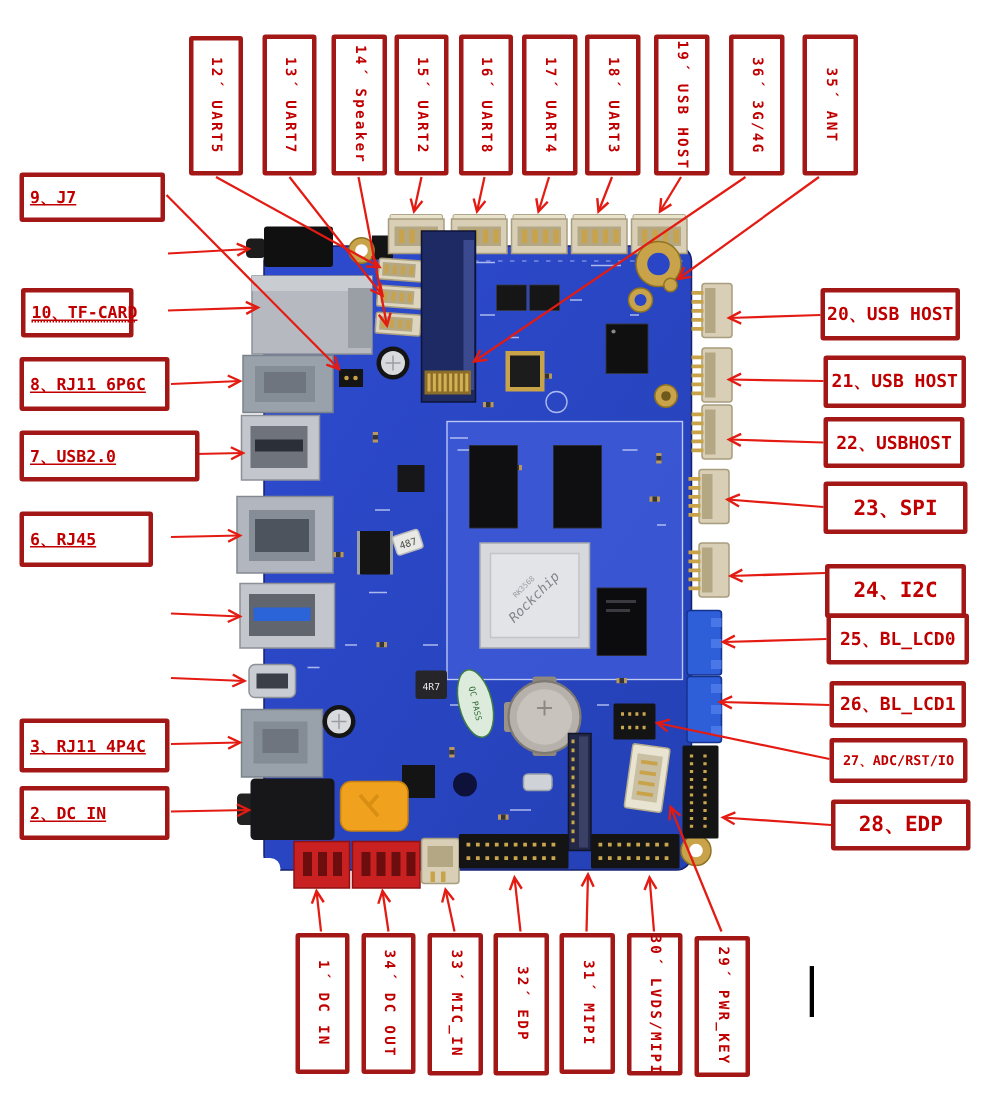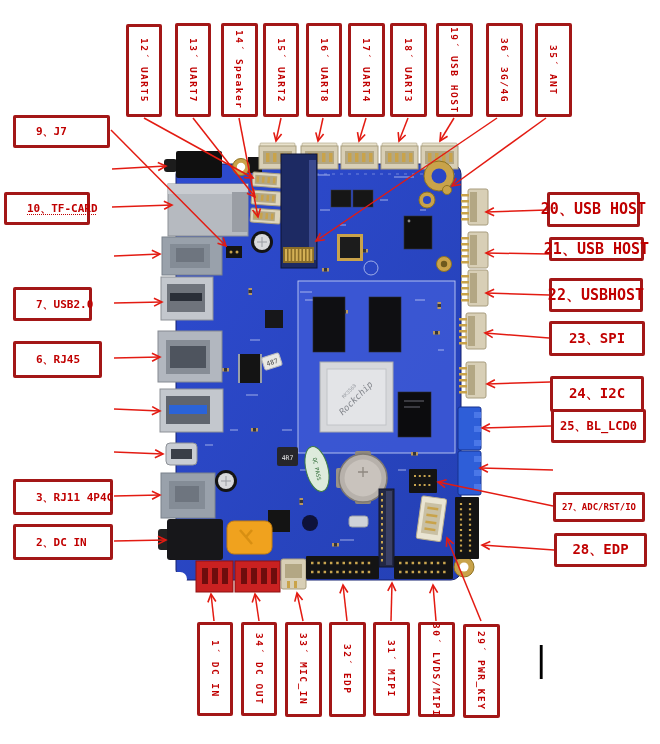--- a/index.html
+++ b/index.html
@@ -6,22 +6,22 @@
   #stage{position:relative;width:660px;height:744px;background:#ffffff;
          font-family:"DejaVu Sans Mono","DejaVu Sans",monospace;overflow:hidden;}
   #board-svg{position:absolute;left:0;top:0;}
   .cb{position:absolute;border:3px solid #a31717;background:#fff;display:flex;
       align-items:center;color:#c00000;box-sizing:border-box;border-radius:2px;}
   .cb .lbl{white-space:pre;}
   .v{justify-content:center;}
   .v .lbl{writing-mode:vertical-rl;text-orientation:mixed;font-size:9.5px;
           letter-spacing:1.5px;font-weight:bold;}
   .h{font-size:11px;font-weight:bold;}
-  .lft{padding-left:20px;}
-  .rgt{justify-content:center;font-size:15px;}
+  .lft{padding-left:4px;text-decoration:underline;}
+  .rgt{justify-content:center;font-size:12px;}
   .big{font-size:14px;}
   .mid{font-size:12px;}
   .sm{font-size:9px;justify-content:center;}
   .dotted .lbl{text-decoration:underline dotted;text-underline-offset:2px;}
   #cursor{position:absolute;left:531px;top:639px;width:14px;height:34px;
           color:#000;font-size:34px;font-family:"DejaVu Sans Mono",monospace;}
 </style>
 </head>
 <body>
 
@@ -402,54 +402,60 @@
 <div class="cb v" style="left:486px;top:23px;width:37px;height:94px">
       <span class="lbl">36´ 3G/4G</span>
     </div>
 <div class="cb v" style="left:535px;top:23px;width:37px;height:94px">
       <span class="lbl">35´ ANT</span>
     </div>
 
 <div class="cb h lft" style="left:13px;top:115px;width:97px;height:33px">
       <span class="lbl">9、J7</span>
     </div>
-<div class="cb h lft dotted" style="left:4px;top:192px;width:86px;height:33px">
+<div class="cb h lft dotted" style="left:14px;top:192px;width:75px;height:33px">
       <span class="lbl">10、TF-CARD</span>
     </div>
-<div class="cb h lft" style="left:13px;top:287px;width:79px;height:34px">
+<div class="cb h lft" style="left:13px;top:238px;width:100px;height:36px">
+      <span class="lbl">8、RJ11 6P6C</span>
+    </div>
+<div class="cb h lft" style="left:13px;top:287px;width:120px;height:34px">
       <span class="lbl">7、USB2.0</span>
     </div>
 <div class="cb h lft" style="left:13px;top:341px;width:89px;height:37px">
       <span class="lbl">6、RJ45</span>
     </div>
 <div class="cb h lft" style="left:13px;top:479px;width:100px;height:36px">
       <span class="lbl">3、RJ11 4P4C</span>
     </div>
 <div class="cb h lft" style="left:13px;top:524px;width:100px;height:36px">
       <span class="lbl">2、DC IN</span>
     </div>
 
 <div class="cb h rgt" style="left:547px;top:192px;width:93px;height:35px">
       <span class="lbl">20、USB HOST</span>
     </div>
-<div class="cb h rgt" style="left:549px;top:237px;width:95px;height:24px">
+<div class="cb h rgt" style="left:549px;top:237px;width:95px;height:35px">
       <span class="lbl">21、USB HOST</span>
     </div>
 <div class="cb h rgt" style="left:549px;top:278px;width:94px;height:34px">
       <span class="lbl">22、USBHOST</span>
     </div>
 <div class="cb h rgt big" style="left:549px;top:321px;width:96px;height:35px">
       <span class="lbl">23、SPI</span>
     </div>
 <div class="cb h rgt big" style="left:550px;top:376px;width:94px;height:36px">
       <span class="lbl">24、I2C</span>
     </div>
 <div class="cb h rgt mid" style="left:551px;top:409px;width:95px;height:34px">
       <span class="lbl">25、BL_LCD0</span>
     </div>
+<div class="cb h rgt mid" style="left:553px;top:454px;width:91px;height:31px">
+      <span class="lbl">26、BL_LCD1</span>
+    </div>
 <div class="cb h rgt sm" style="left:553px;top:492px;width:92px;height:30px">
       <span class="lbl">27、ADC/RST/IO</span>
     </div>
 <div class="cb h rgt big" style="left:554px;top:533px;width:93px;height:34px">
       <span class="lbl">28、EDP</span>
     </div>
 
 <div class="cb v" style="left:197px;top:622px;width:36px;height:94px">
       <span class="lbl">1´ DC IN</span>
     </div>

